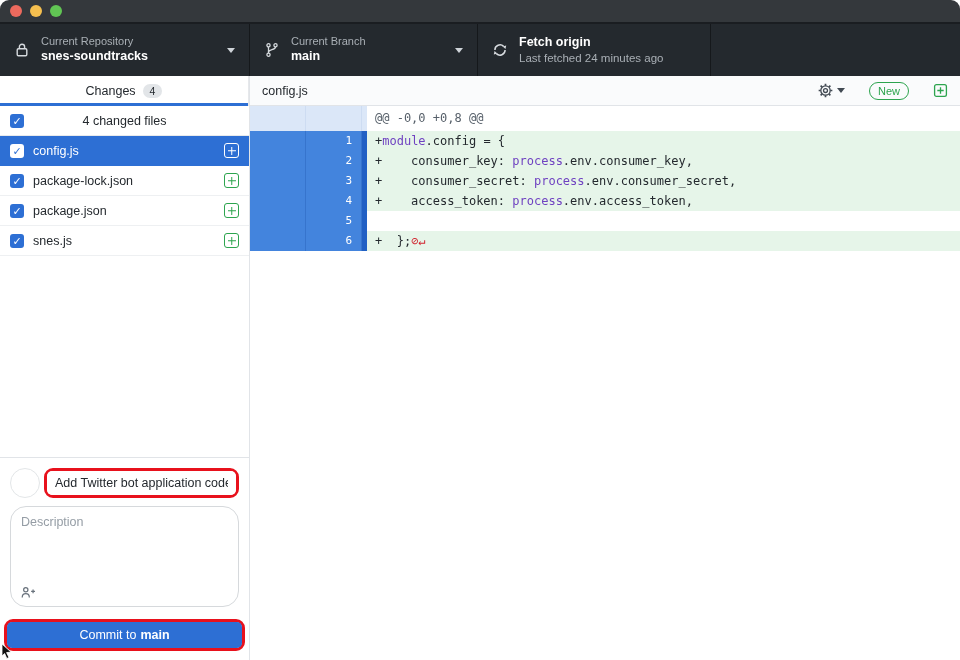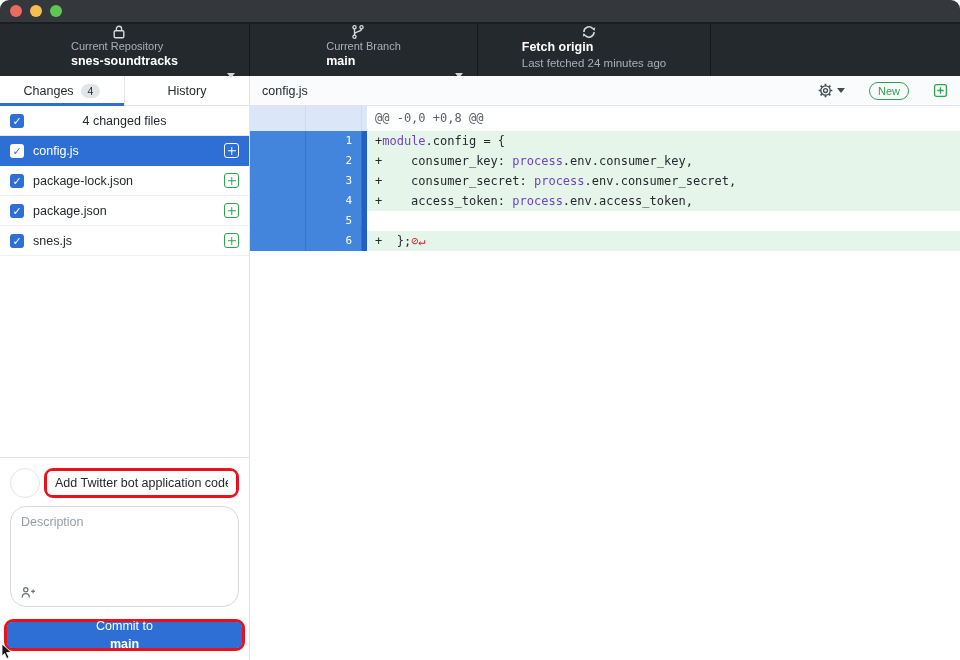--- a/index.html
+++ b/index.html
@@ -10,21 +10,21 @@
   .titlebar{height:24px;background:#34383c;border-radius:9px 9px 0 0;
             display:flex;align-items:center;padding-left:10px;box-sizing:border-box;
             border-bottom:2px solid #1a1d21;}
   .traffic{display:flex;gap:8px;}
   .light{width:12px;height:12px;border-radius:50%;}
   .light.red{background:#ed6a5e;} .light.yellow{background:#f5bf4f;} .light.green{background:#61c554;}
 
   
   .toolbar{height:52px;background:#24292e;display:flex;}
   .tool-section{display:flex;align-items:center;padding:0 14px;border-right:1px solid #15181b;
-                box-sizing:border-box;cursor:pointer;flex-direction:column;}
+                box-sizing:border-box;cursor:pointer;}
   .ts-repo{width:250px;} .ts-branch{width:228px;} .ts-fetch{width:233px;}
   .tool-icon{color:#d6dade;margin-right:11px;flex-shrink:0;display:flex;}
   .tool-text{display:flex;flex-direction:column;line-height:1.25;}
   .tool-label{font-size:11px;color:#a9afb5;}
   .tool-value{font-size:12.5px;color:#fff;font-weight:bold;}
   .tool-sub{font-size:11.5px;color:#a9afb5;}
   .caret-down{margin-left:auto;width:0;height:0;border:4px solid transparent;
               border-top:5px solid #cfd4d9;margin-top:4px;}
   .toolbar-filler{flex:1;background:#24292e;}
 
@@ -80,21 +80,21 @@
   .description-box{border:1px solid #d6d9dc;border-radius:16px;height:101px;position:relative;
                    margin-bottom:12px;background:#fff;box-sizing:border-box;}
   .description-input{width:100%;height:68px;border:none;resize:none;outline:none;background:transparent;
                      font-family:"Liberation Sans",sans-serif;font-size:12.5px;color:#24292e;
                      padding:8px 10px;box-sizing:border-box;}
   .description-input::placeholder{color:#959da5;}
   .coauthor-icon{position:absolute;left:9px;bottom:6px;color:#6a737d;display:flex;cursor:pointer;}
   .button-annotation{margin:0 -6px;}
   .commit-button{width:100%;background:#2d6fd4;color:#fff;border:none;border-radius:5px;height:26px;
                  font-size:12.5px;display:flex;align-items:center;justify-content:center;gap:4px;
-                 font-family:"Liberation Sans",sans-serif;cursor:pointer;flex-direction:column;}
+                 font-family:"Liberation Sans",sans-serif;cursor:pointer;}
   .commit-button b{font-weight:bold;}
 
   
   .main{flex:1;background:#fff;font-family:"DejaVu Sans Mono",monospace;overflow:hidden;}
   .diff-row{display:flex;height:20px;line-height:20px;font-size:12px;}
   .diff-row.hunk{height:25px;line-height:25px;}
   .gutter{display:flex;flex-shrink:0;cursor:pointer;}
   .gcol{width:56px;box-sizing:border-box;text-align:right;padding-right:9px;font-size:11px;}
   .gbar{width:5px;}
   .hunk .gcol{background:#dbe7f8;border-right:1px solid #cddcf2;}
@@ -168,23 +168,20 @@
       </span>
     </div>
     <div class="toolbar-filler"></div>
   </div>
 
   <div class="tabs-row">
     <div class="side-tabs">
       <div class="tab first active">
         <span>Changes</span>
         <span class="tab-badge">4</span>
-      </div>
-      <div class="tab">
-        <span>History</span>
       </div>
     </div>
     <div class="file-tab-bar">
       <span class="file-tab-label">config.js</span>
       <span class="bar-right">
         <span class="gear-wrap">
           <span style="display:flex;">
             <svg width="15" height="15" viewBox="0 0 16 16" fill="none" stroke="currentColor" stroke-width="1.4">
               <circle cx="8" cy="8" r="2.1"></circle>
               <circle cx="8" cy="8" r="5"></circle>

